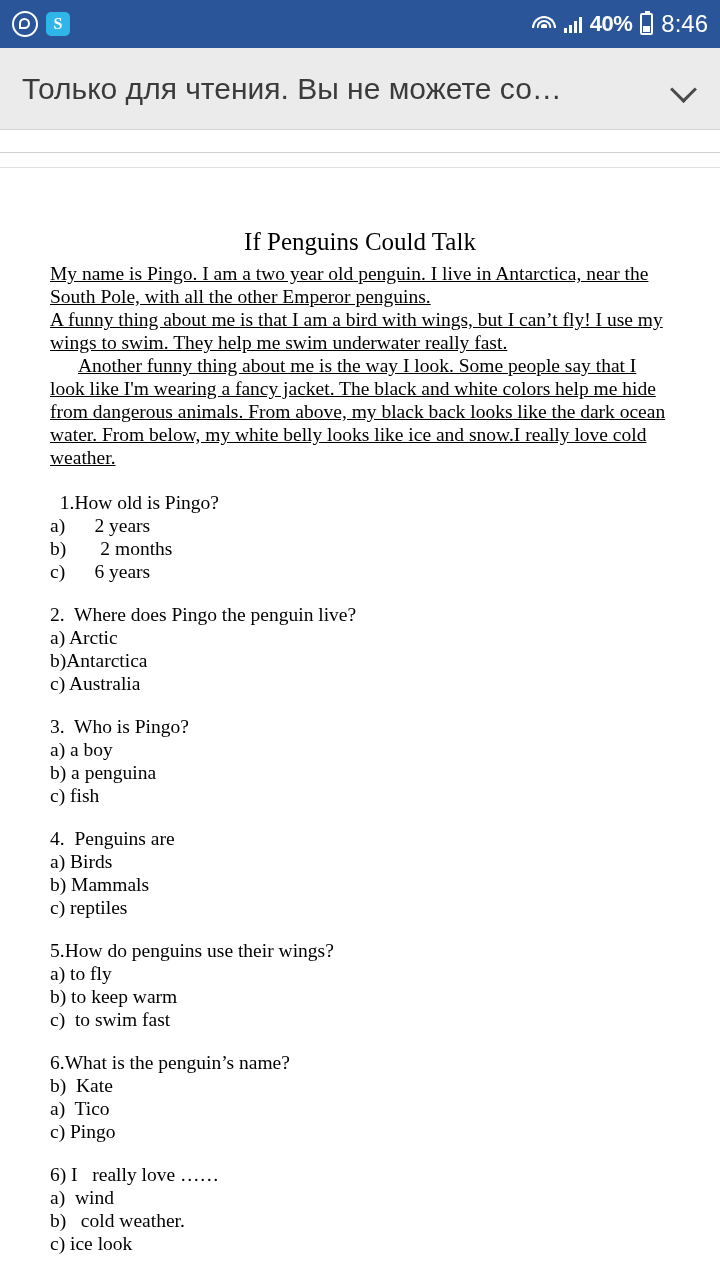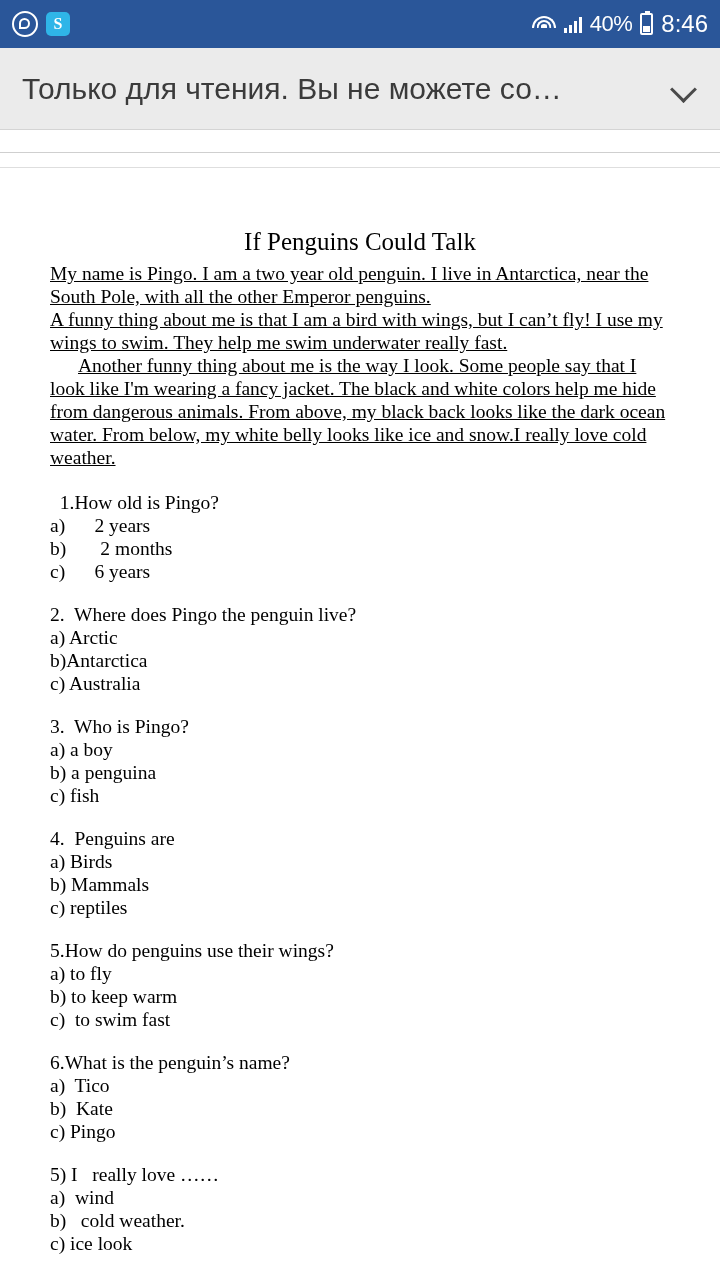--- a/index.html
+++ b/index.html
@@ -95,21 +95,21 @@
     display: block;
     width: 3px;
     background: #ffffff;
   }
   .sig-icon i:nth-child(1){height:5px;}
   .sig-icon i:nth-child(2){height:8px;}
   .sig-icon i:nth-child(3){height:12px;}
   .sig-icon i:nth-child(4){height:16px;}
   .battery-pct {
     font-size: 22px;
-    font-weight: normal;
+    font-weight: bold;
     letter-spacing: -0.5px;
   }
   .battery-icon {
     width: 13px;
     height: 22px;
     border: 2px solid #ffffff;
     border-radius: 2px;
     position: relative;
     box-sizing: border-box;
   }
@@ -297,24 +297,24 @@
 
   <div class="q-block">
     <div class="q-title">5.How do penguins use their wings?</div>
     <div class="q-line">a) to fly</div>
     <div class="q-line">b) to keep warm</div>
     <div class="q-line">c)  to swim fast</div>
   </div>
 
   <div class="q-block">
     <div class="q-title">6.What is the penguin’s name?</div>
+    <div class="q-line">b)  Kate</div>
     <div class="q-line">a)  Tico</div>
-    <div class="q-line">b)  Kate</div>
     <div class="q-line">c) Pingo</div>
   </div>
 
   <div class="q-block">
-    <div class="q-title">5) I   really love ……</div>
+    <div class="q-title">6) I   really love ……</div>
     <div class="q-line">a)  wind</div>
     <div class="q-line">b)   cold weather.</div>
     <div class="q-line">c) ice look</div>
   </div>
 </div>
 
 </body></html>

